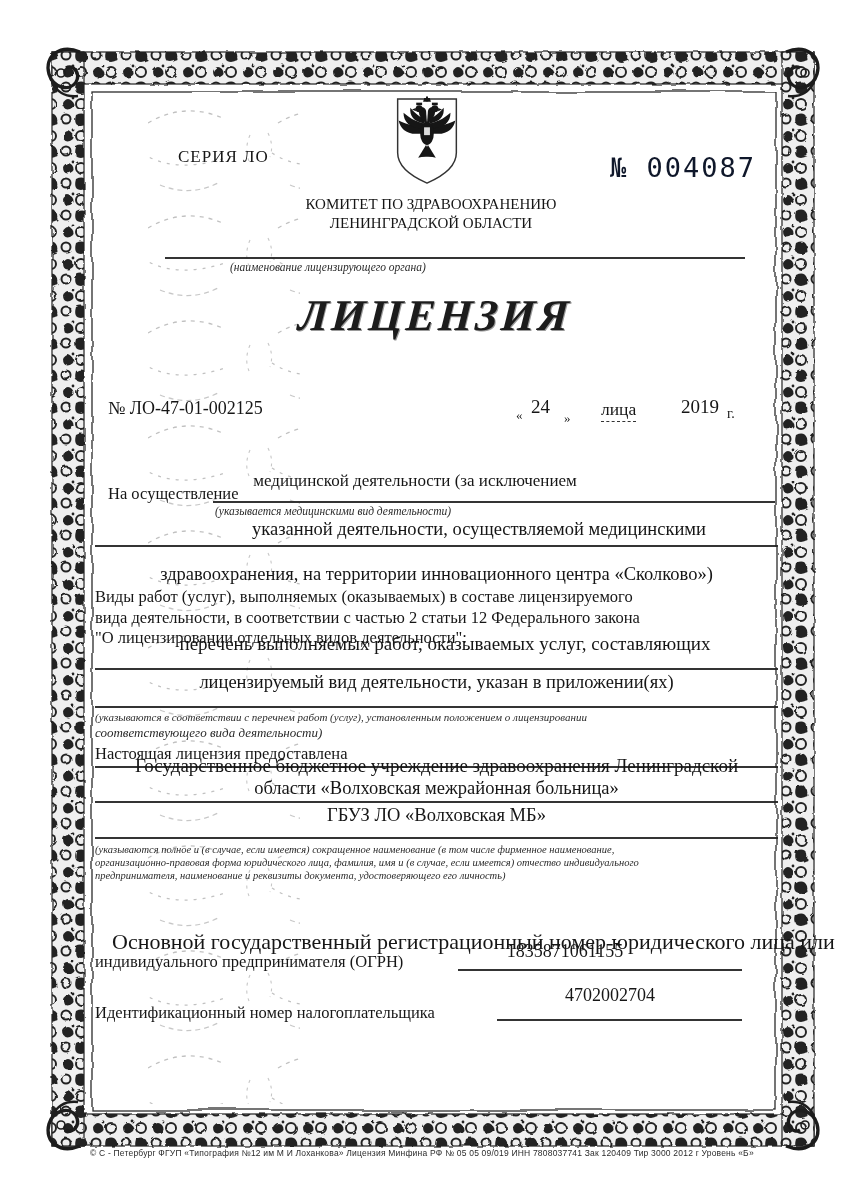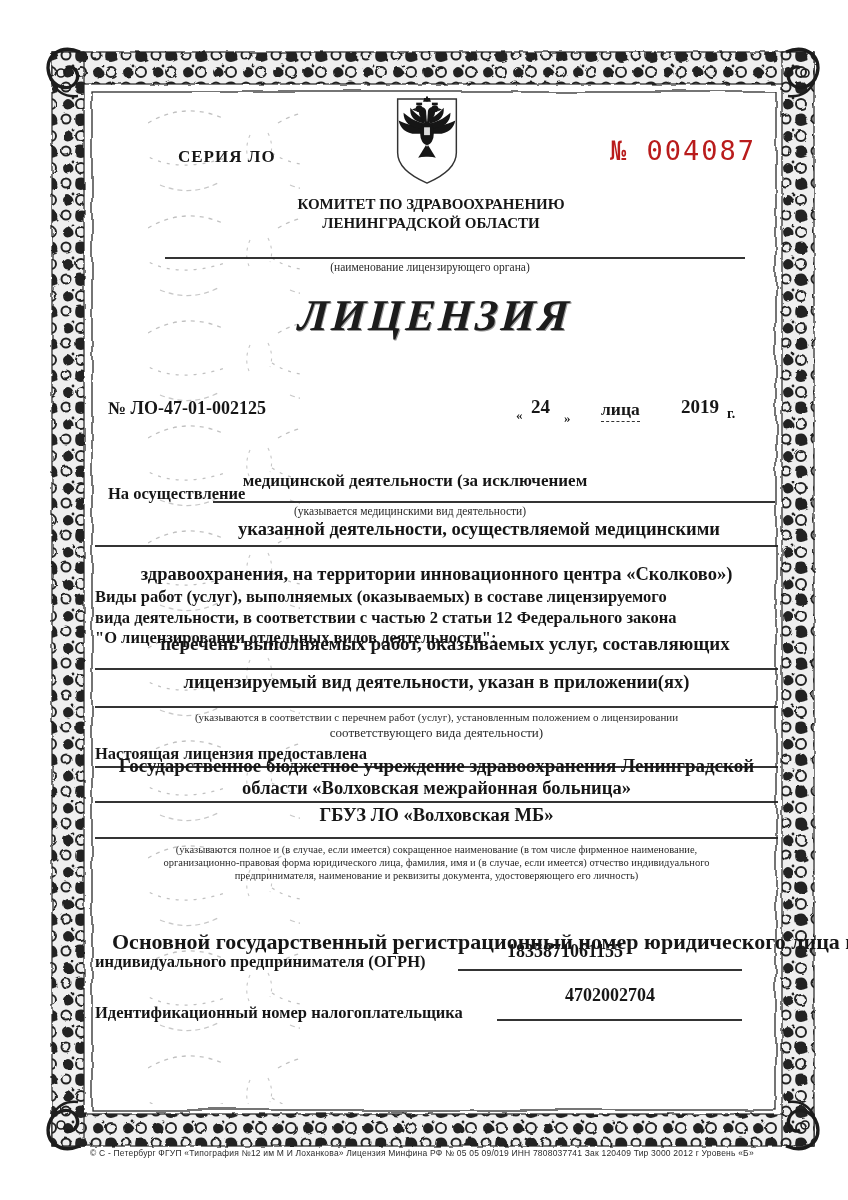--- a/index.html
+++ b/index.html
@@ -1,26 +1,26 @@
 <!DOCTYPE html>
 <html><head>
 <meta charset="utf-8">
 <style>
   html,body{margin:0;padding:0;background:#fff;}
   .page{position:relative;width:848px;height:1200px;background:#fff;overflow:hidden;
         font-family:"Liberation Serif","DejaVu Serif",serif;color:#1a1a1a;}
   .abs{position:absolute;}
-  .b{position:absolute;font-weight:700;color:#161616;white-space:nowrap;}
+  .b{position:absolute;font-weight:400;color:#161616;white-space:nowrap;}
   .ctr{text-align:center;white-space:normal;}
-  .cap{position:absolute;font-weight:400;color:#2a2a2a;text-align:center;white-space:nowrap;}
+  .cap{position:absolute;font-style:italic;font-weight:400;color:#2a2a2a;text-align:left;white-space:nowrap;}
   .rule{position:absolute;height:1.6px;background:#232323;opacity:.92;}
   .title{position:absolute;font-style:italic;font-weight:700;letter-spacing:3px;
          transform:skewX(-4deg);color:#1c1c1c;text-shadow:1px 1px 0 #9a9a9a;}
   .num{position:absolute;font-family:"DejaVu Sans Mono","Liberation Mono",monospace;
-       font-weight:400;letter-spacing:2px;color:#b91c1c;}
+       font-weight:400;letter-spacing:2px;color:#0f172a;margin-top:17px;}
   .dash-u{border-bottom:1px dashed #333;padding-bottom:1px;}
   .footer{position:absolute;font-family:"Liberation Sans","DejaVu Sans",sans-serif;
           font-size:8.5px;color:#2b2b2b;letter-spacing:.2px;white-space:nowrap;}
 </style>
 </head>
 <body>
 
 <div class="page">
 
   <svg class="abs" style="left:0;top:0" width="848" height="1200" viewBox="0 0 848 1200">

